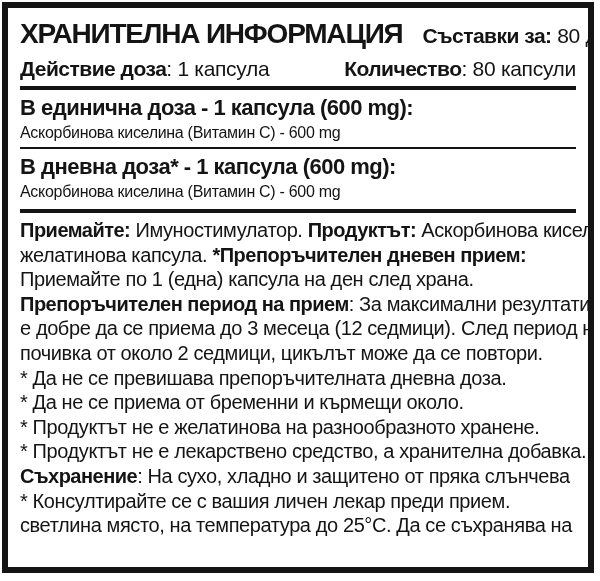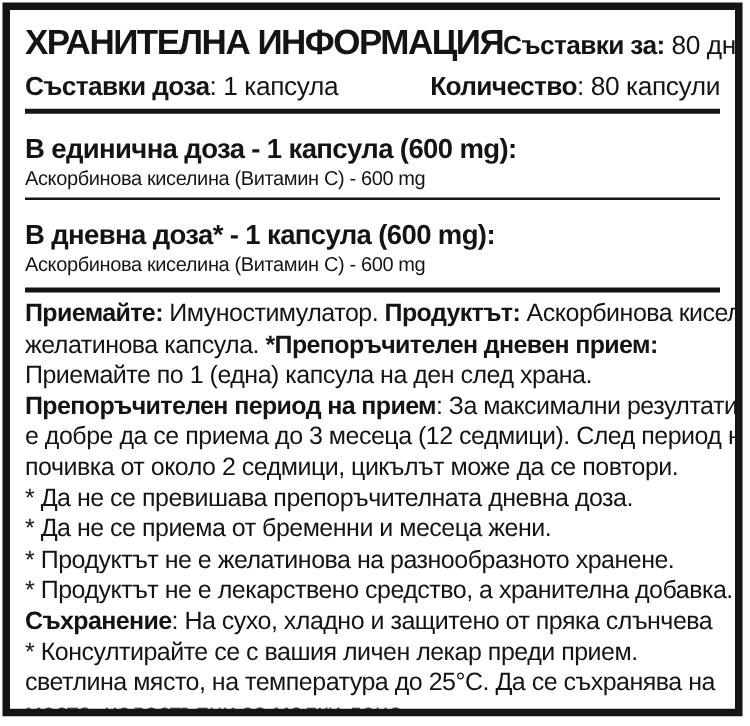--- a/index.html
+++ b/index.html
@@ -29,20 +29,21 @@
     border: 6px solid #141414;
     background: #ffffff;
     padding: 8px 12px 0 12px;
     overflow: hidden;
   }
   .row {
     display: flex;
     justify-content: space-between;
     align-items: baseline;
     white-space: pre;
+    gap: 20px;
   }
   .row-top .title {
     font-size: 28px;
     font-weight: bold;
     letter-spacing: -1.2px;
     line-height: 36px;
     margin: 0;
   }
   .row-top .kv { line-height: 36px; }
   .kv {
@@ -53,21 +54,21 @@
   .kv b { font-weight: bold; letter-spacing: -0.5px; }
   .row-sub { line-height: 30px; }
   .divider {
     background: #141414;
     width: 100%;
   }
   .divider.thick  { height: 4px; margin-top: 2px; }
   .divider.thin   { height: 2px; margin-top: 2px; }
   .divider.thick2 { height: 4px; margin-top: 5px; }
   .dose-heading {
-    margin-top: 15px;
+    margin-top: 5px;
     font-size: 22px;
     font-weight: bold;
     letter-spacing: -0.5px;
     line-height: 25px;
     white-space: pre;
   }
   .dose-ingredient {
     font-size: 16px;
     letter-spacing: -0.3px;
     line-height: 25px;
@@ -87,21 +88,21 @@
 
 <div class="stage">
   <div class="label">
 
     <div class="row row-top">
       <h1 class="title">ХРАНИТЕЛНА ИНФОРМАЦИЯ</h1>
       <div class="kv"><b>Съставки за:</b><span> 80 дни</span></div>
     </div>
 
     <div class="row row-sub">
-      <div class="kv"><b>Съставки доза</b><span>: 1 капсула</span></div>
+      <div class="kv"><b>Действие доза</b><span>: 1 капсула</span></div>
       <div class="kv"><b>Количество</b><span>: 80 капсули</span></div>
     </div>
 
     <div class="divider thick"></div>
 
     <section>
       <div class="dose-heading">В единична доза - 1 капсула (600 mg):</div>
       <div class="dose-ingredient">Аскорбинова киселина (Витамин С) - 600 mg</div>
     </section>
 
@@ -115,23 +116,22 @@
     <div class="divider thick2"></div>
 
     <div class="body-text">
       <div class="line"><b>Приемайте:</b><span> Имуностимулатор. </span><b>Продуктът:</b><span> Аскорбинова киселина,</span></div>
       <div class="line"><span>желатинова капсула. </span><b>*Препоръчителен дневен прием:</b></div>
       <div class="line">Приемайте по 1 (една) капсула на ден след храна.</div>
       <div class="line"><b>Препоръчителен период на прием</b><span>: За максимални резултати</span></div>
       <div class="line">е добре да се приема до 3 месеца (12 седмици). След период на</div>
       <div class="line">почивка от около 2 седмици, цикълът може да се повтори.</div>
       <div class="line">* Да не се превишава препоръчителната дневна доза.</div>
-      <div class="line">* Да не се приема от бременни и месеца жени.</div>
+      <div class="line">* Да не се приема от бременни и кърмещи около.</div>
       <div class="line">* Продуктът не е желатинова на разнообразното хранене.</div>
       <div class="line">* Продуктът не е лекарствено средство, а хранителна добавка.</div>
       <div class="line"><b>Съхранение</b><span>: На сухо, хладно и защитено от пряка слънчева</span></div>
       <div class="line">* Консултирайте се с вашия личен лекар преди прием.</div>
       <div class="line">светлина място, на температура до 25°C. Да се съхранява на</div>
-      <div class="line">места, недостъпни за малки деца.</div>
     </div>
 
   </div>
 </div>
 
 </body></html>

